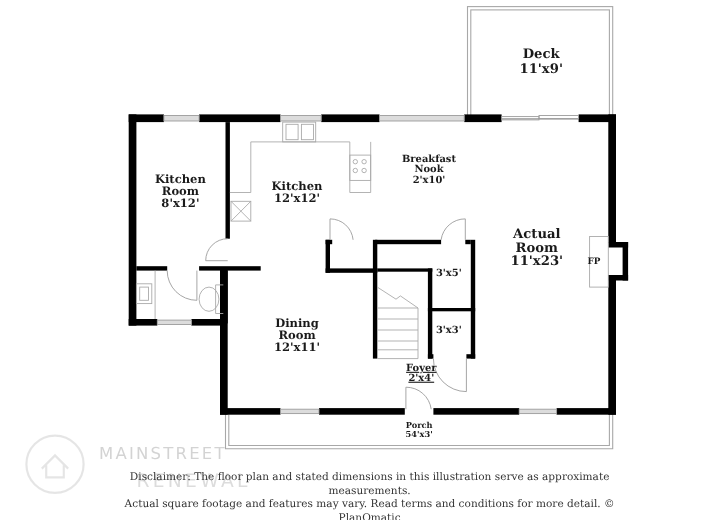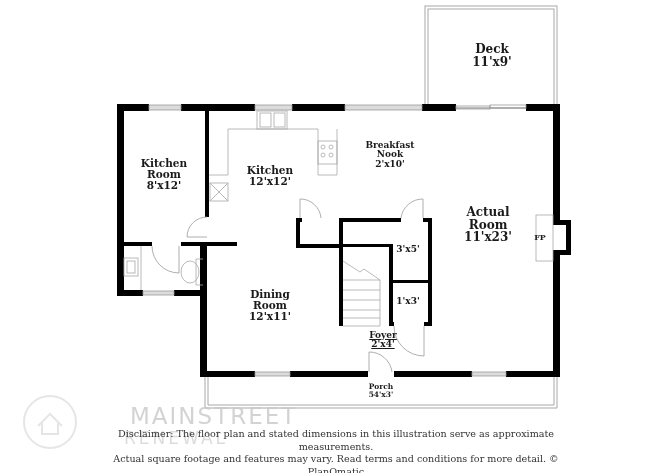--- a/index.html
+++ b/index.html
@@ -5,21 +5,21 @@
   html, body { margin: 0; padding: 0; background: #ffffff; }
   body { width: 650px; height: 473px; position: relative; overflow: hidden; font-family: "DejaVu Serif", serif; }
   .plan { position: absolute; left: 0; top: 0; width: 650px; height: 473px; }
   .label { position: absolute; text-align: center; font-family: "DejaVu Serif", serif; font-weight: bold; color: #1a1a1a; line-height: 1.05; white-space: nowrap; transform: translateX(-50%); }
   .label.big { font-size: 12px; }
   .label.med { font-size: 10.5px; }
   .label.small { font-size: 9px; }
   .label.tiny { font-size: 7.5px; }
   .disclaimer { position: absolute; left: 106px; top: 428px; width: 460px; text-align: center; font-family: "DejaVu Serif", serif; font-size: 9.6px; color: #333; line-height: 12.5px; }
   .watermark { position: absolute; left: 20px; top: 392px; opacity: 0.16; }
-  .wm-text { position: absolute; left: 90px; top: 403px; font-family: "DejaVu Sans", sans-serif; font-size: 23px; letter-spacing: 2px; color: #c9c9c9; opacity: 0.8; margin-left: 40px; }
+  .wm-text { position: absolute; left: 90px; top: 403px; font-family: "DejaVu Sans", sans-serif; font-size: 15px; letter-spacing: 2px; color: #c9c9c9; opacity: 0.8; }
   .wm-sub { position: absolute; left: 90px; top: 428px; font-family: "DejaVu Sans", sans-serif; font-size: 17px; letter-spacing: 3px; color: #d4d4d4; opacity: 0.8; margin-left: 34px; }
 </style>
 </head>
 <body>
 
 <svg class="plan" viewBox="0 0 650 473" xmlns="http://www.w3.org/2000/svg">
 
   <g fill="none" stroke="#a8a8a8" stroke-width="1">
     <rect x="425" y="6" width="132" height="102"></rect>
     <rect x="428" y="9" width="126" height="99"></rect>
@@ -170,21 +170,21 @@
   <div>Dining</div>
   <div>Room</div>
   <div>12'x11'</div>
 </div>
 
 <div class="label small" style="left:408px; top:245px;">
   <div>3'x5'</div>
 </div>
 
 <div class="label small" style="left:408px; top:297px;">
-  <div>1'x3'</div>
+  <div>3'x3'</div>
 </div>
 
 <div class="label small" style="left:383px; top:331px;text-decoration:underline;">
   <div>Foyer</div>
   <div>2'x4'</div>
 </div>
 
 <div class="label tiny" style="left:381px; top:383px;">
   <div>Porch</div>
   <div>54'x3'</div>

